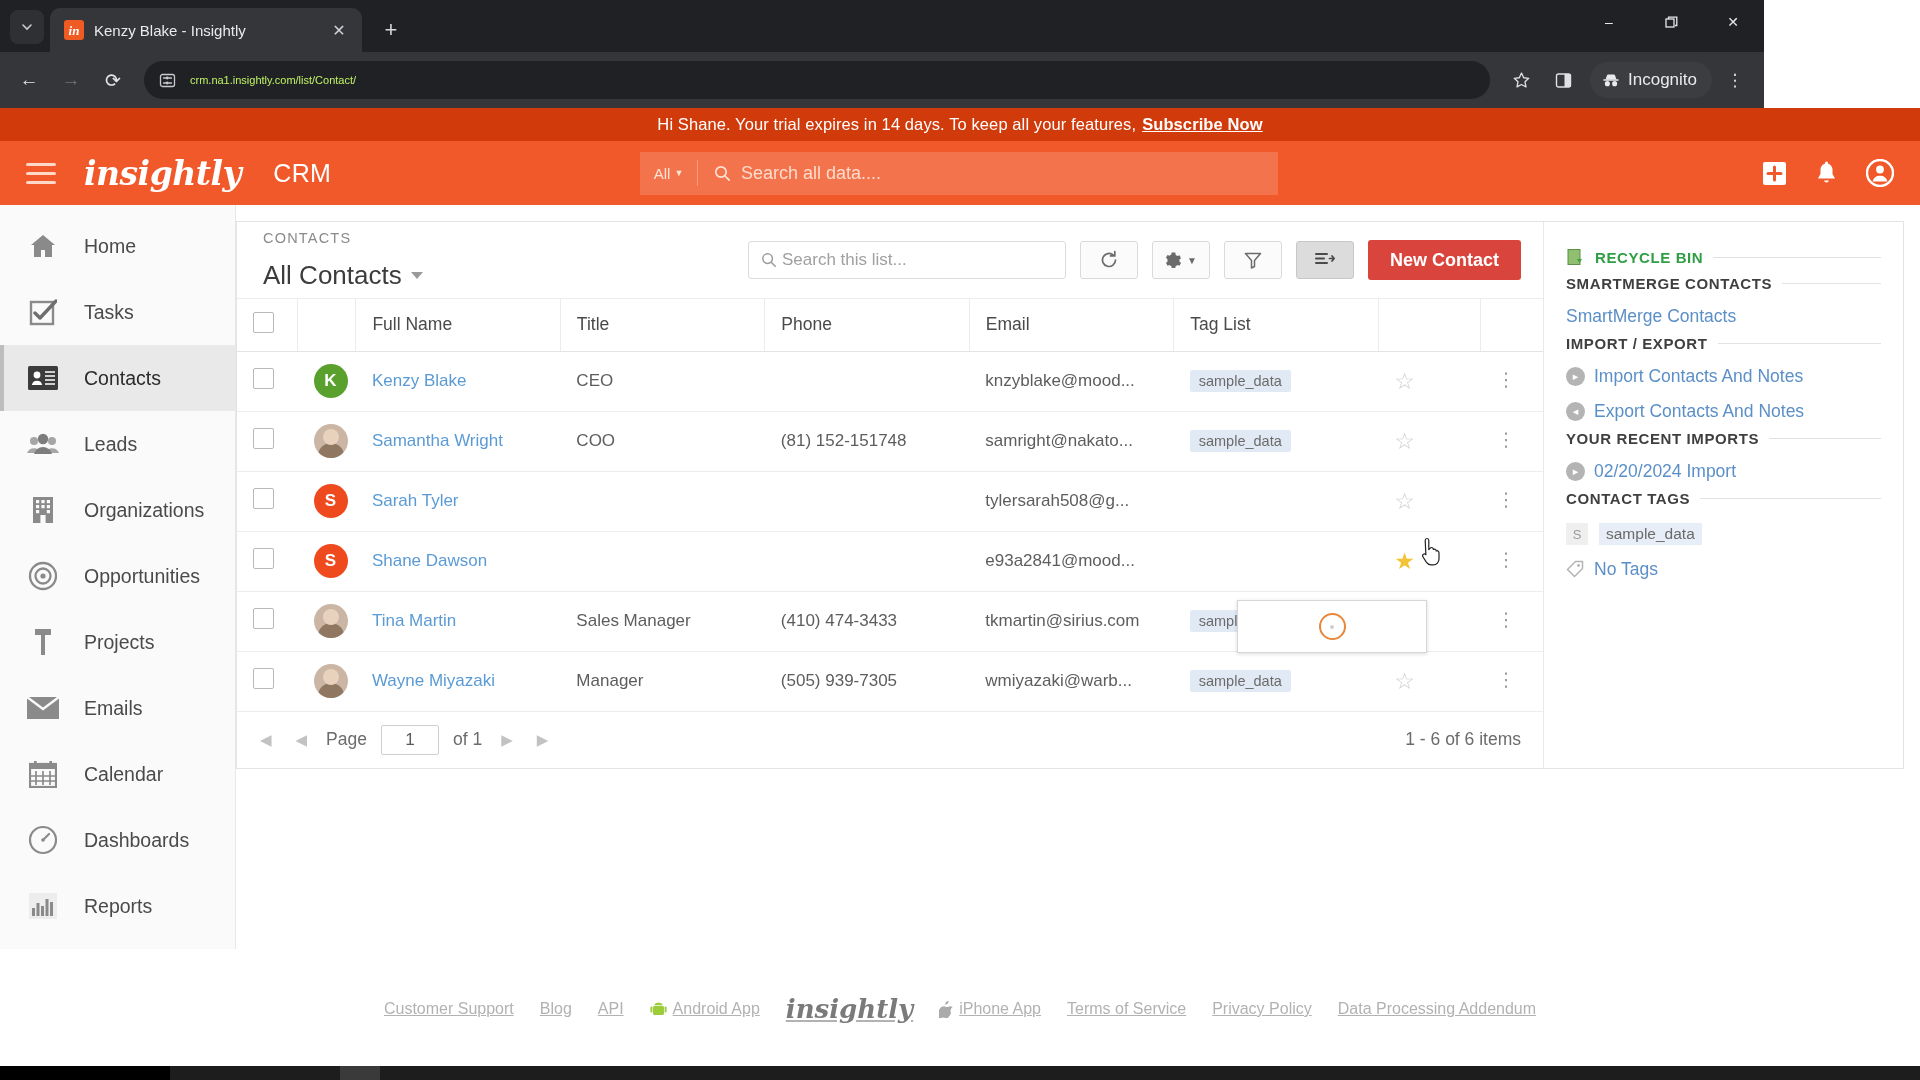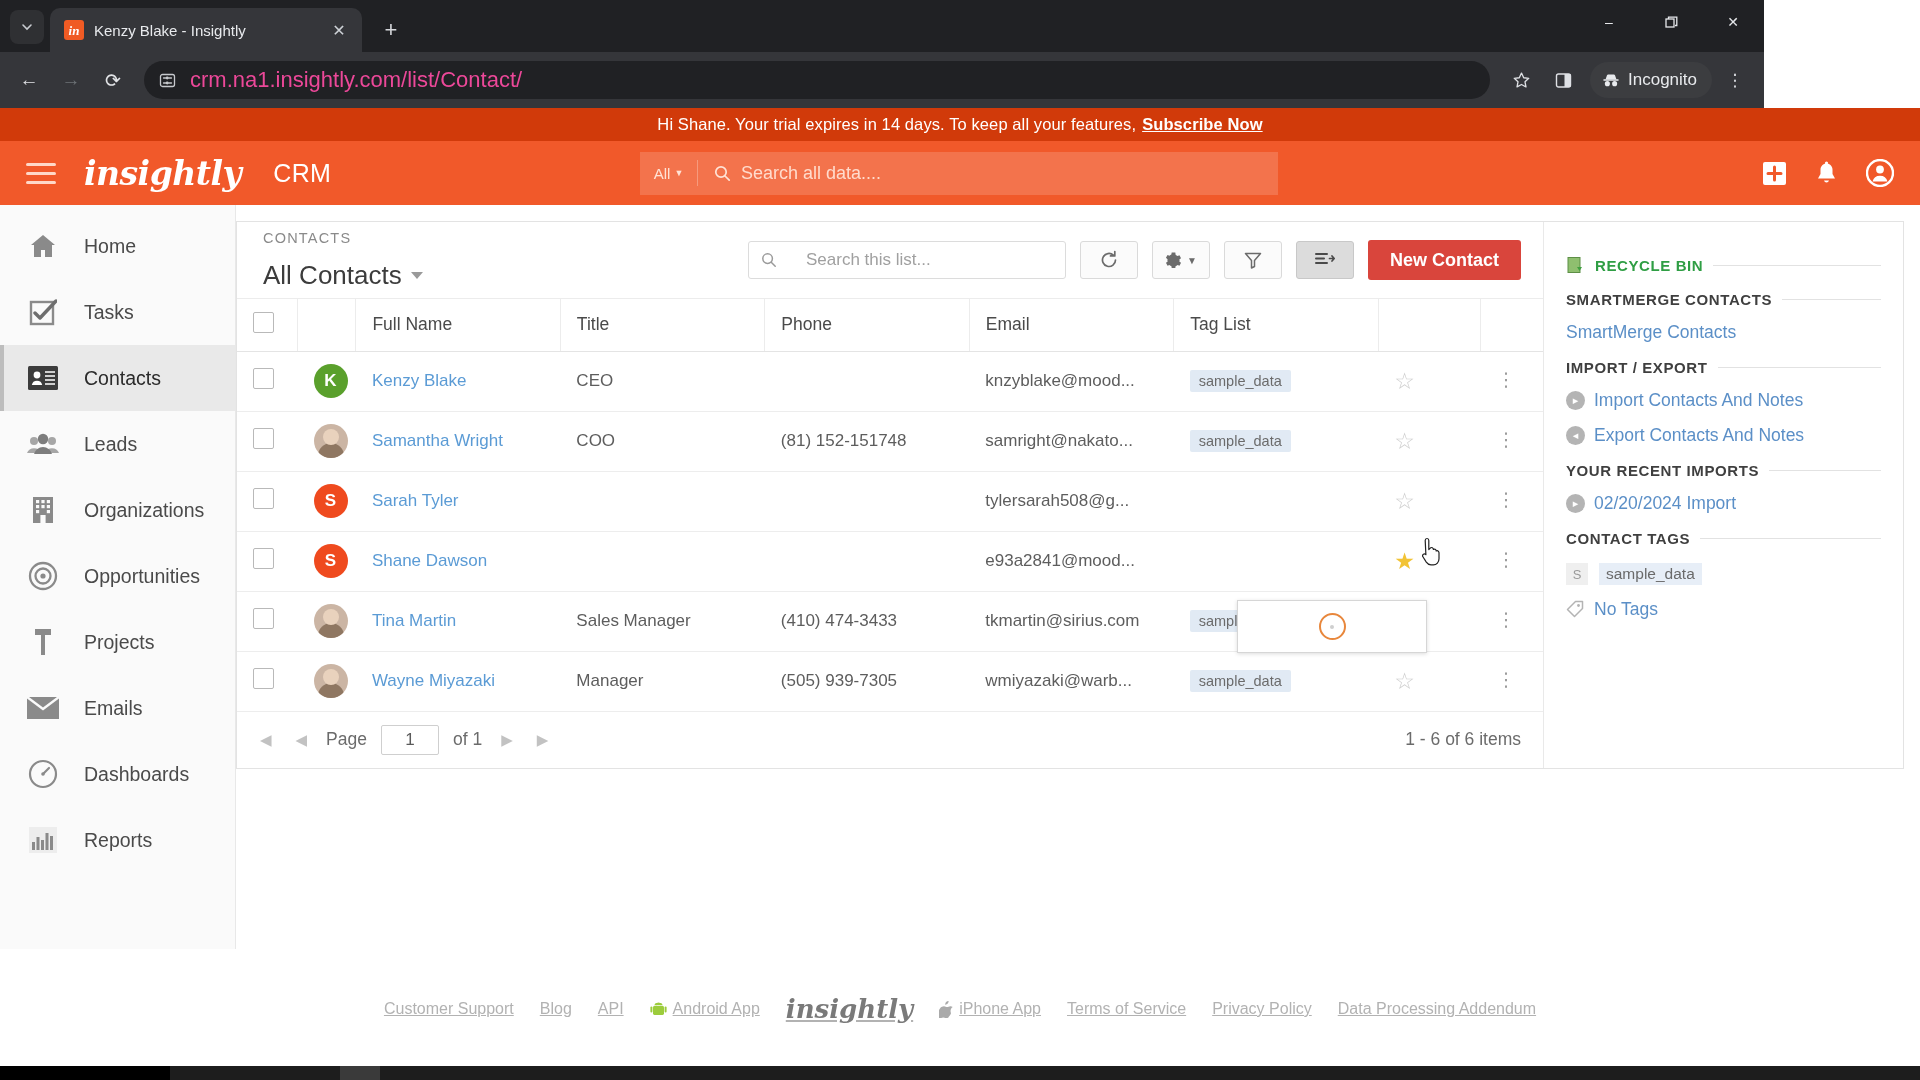--- a/index.html
+++ b/index.html
@@ -35,21 +35,21 @@
   .win-btn { width: 62px; height: 44px; display: flex; align-items: center; justify-content: center; color: #e6e8eb; font-size: 14px; }
 
   .toolbar { height: 56px; background: #35363a; display: flex; align-items: center; padding: 0 10px; gap: 4px; }
   .nav-btn { width: 38px; height: 38px; border-radius: 50%; display: flex; align-items: center; justify-content: center; color: #e2e4e7; font-size: 19px; }
   .nav-btn.disabled { color: #6e7377; }
   .omnibox {
     flex: 1; height: 38px; background: #202124; border-radius: 19px; margin: 0 8px;
     display: flex; align-items: center; padding: 0 12px; gap: 12px;
   }
   .omni-icon { width: 22px; height: 22px; display: flex; align-items: center; justify-content: center; color: #c6c9cd; }
-  .omni-url { flex: 1; color: #ec4899; font-size: 22px; white-space: nowrap; overflow: hidden; }
+  .omni-url { flex: 1; color: #bef264; font-size: 11px; white-space: nowrap; overflow: hidden; }
   .tb-icon { width: 38px; height: 38px; border-radius: 50%; display: flex; align-items: center; justify-content: center; color: #dfe1e5; font-size: 17px; }
   .incognito-pill {
     height: 36px; border-radius: 18px; background: #3c3d40; display: flex; align-items: center;
     gap: 7px; padding: 0 15px 0 11px; color: #e8eaed; font-size: 17px; margin-left: 4px;
   }
 
   
   .trial-banner {
     height: 33px; background: #d13a0a; display: flex; align-items: center; justify-content: center;
     color: #ffffff; font-size: 16.5px; letter-spacing: .1px;
@@ -94,21 +94,21 @@
   .content { flex: 1; padding: 16px 0 0 0; position: relative; }
   .card { margin: 0 16px 0 0; background: #fff; border: 1px solid #e3e3e3; display: flex; }
   .list-pane { flex: 1; min-width: 0; }
   .list-head { height: 77px; display: flex; align-items: center; padding: 0 0 0 26px; border-bottom: 1px solid #ececec; }
   .crumb { font-size: 14.5px; color: #8a8a8a; letter-spacing: 1.2px; }
   .view-title { font-size: 26px; color: #3c3c3c; display: flex; align-items: center; gap: 9px; margin-top: 14px; }
   .caret { width: 0; height: 0; border-left: 6px solid transparent; border-right: 6px solid transparent; border-top: 7px solid #9a9a9a; }
   .head-tools { margin-left: auto; display: flex; align-items: center; gap: 14px; padding-right: 22px; }
   .list-search {
     width: 318px; height: 38px; border: 1px solid #dcdcdc; border-radius: 3px; background: #fff;
-    display: flex; align-items: center; padding: 0 12px; gap: 29px;
+    display: flex; align-items: center; padding: 0 12px; gap: 5px;
   }
   .list-search .ph { color: #a0a0a0; font-size: 17px; }
   .tool-btn {
     min-width: 58px; height: 38px; border: 1px solid #dadada; border-radius: 3px; background: #fbfbfb;
     display: flex; align-items: center; justify-content: center; gap: 5px; color: #6b6b6b; font-size: 17px;
   }
   .tool-btn.pressed { background: #dcdcdc; border-color: #c8c8c8; }
   .btn-primary {
     height: 40px; background: #d9453c; color: #fff; border: none; border-radius: 3px;
     font-size: 18px; font-weight: bold; padding: 0 22px; font-family: "Liberation Sans", sans-serif;
@@ -151,21 +151,21 @@
   .kebab { color: #9a9a9a; font-size: 19px; letter-spacing: 0; line-height: .6; text-align: center; }
 
   
   .pager { height: 56px; display: flex; align-items: center; padding: 0 22px 0 18px; color: #6b6b6b; font-size: 17.5px; gap: 14px; }
   .pg-arrow { color: #c2c2c2; font-size: 15px; padding: 0 5px; }
   .pg-input { width: 58px; height: 30px; border: 1px solid #cfcfcf; border-radius: 2px; text-align: center; font-size: 17px; color: #5a5a5a; font-family: "Liberation Sans", sans-serif; background: #fff; }
   .pg-count { margin-left: auto; }
 
   
   .side-panel { width: 360px; border-left: 1px solid #e9e9e9; padding: 18px 22px 0 22px; flex-shrink: 0; background: #fff; }
-  .sp-section { display: flex; align-items: center; gap: 10px; margin-top: 16px; }
+  .sp-section { display: flex; align-items: center; gap: 10px; margin-top: 8px; }
   .sp-section .lbl { font-size: 15px; font-weight: bold; color: #3f3f3f; letter-spacing: .6px; white-space: nowrap; }
   .sp-section .rule { flex: 1; height: 1px; background: #e2e2e2; }
   .sp-recycle .lbl { color: #2f9e44; }
   .sp-link { display: flex; align-items: center; gap: 9px; margin-top: 14px; color: #5b8fc7; font-size: 17.5px; }
   .circ-arrow { width: 19px; height: 19px; border-radius: 50%; background: #b4b4b4; color: #fff; font-size: 11px; display: flex; align-items: center; justify-content: center; flex-shrink: 0; }
   .tag-row { display: flex; align-items: center; gap: 11px; margin-top: 16px; }
   .tag-sq { width: 22px; height: 22px; background: #efefef; color: #9a9a9a; font-size: 13px; display: flex; align-items: center; justify-content: center; }
   .tag-name { background: #e7eef7; color: #6a6a6a; font-size: 15.5px; padding: 2px 7px; }
 
   
@@ -388,20 +388,32 @@
       <span class="side-label">Projects</span>
     </div>
     <div class="side-item">
       <span class="side-icon">
           <svg width="32" height="22" viewBox="0 0 32 22">
             <rect x="0" y="0" width="32" height="22" fill="#8a8a8a"></rect>
             <path d="M0 0l16 12L32 0" fill="none" stroke="#fafafa" stroke-width="2.4"></path>
           </svg>
         </span>
       <span class="side-label">Emails</span>
+    </div>
+    <div class="side-item">
+      <span class="side-icon">
+          <svg width="28" height="28" viewBox="0 0 28 28">
+            <rect x="1" y="4" width="26" height="23" fill="none" stroke="#8a8a8a" stroke-width="2.2"></rect>
+            <rect x="1" y="4" width="26" height="5" fill="#8a8a8a"></rect>
+            <path d="M7 11v14M14 11v14M21 11v14M1 16h26M1 21h26" stroke="#8a8a8a" stroke-width="1.7"></path>
+            <rect x="5" y="1" width="2.6" height="4" fill="#8a8a8a"></rect>
+            <rect x="20.4" y="1" width="2.6" height="4" fill="#8a8a8a"></rect>
+          </svg>
+        </span>
+      <span class="side-label">Calendar</span>
     </div>
     <div class="side-item">
       <span class="side-icon">
           <svg width="30" height="30" viewBox="0 0 30 30">
             <circle cx="15" cy="15" r="13" fill="none" stroke="#8a8a8a" stroke-width="2.2"></circle>
             <path d="M15 15L21 9" stroke="#8a8a8a" stroke-width="2.2" stroke-linecap="round"></path>
             <circle cx="15" cy="15" r="1.8" fill="#8a8a8a"></circle>
           </svg>
         </span>
       <span class="side-label">Dashboards</span>

